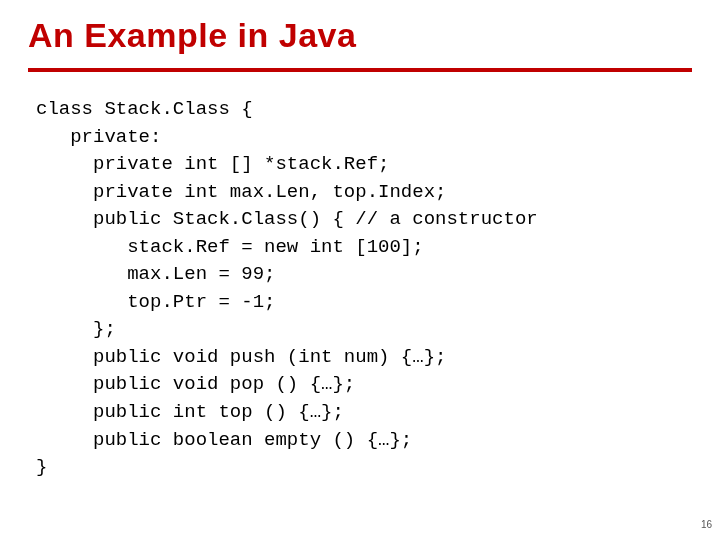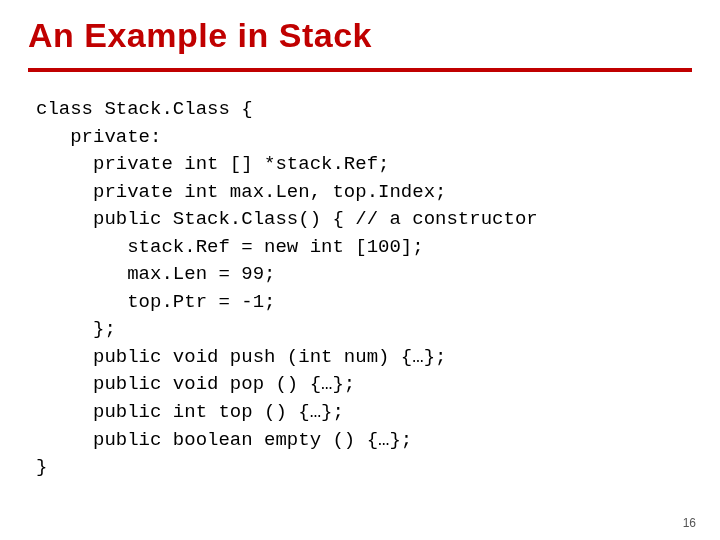--- a/index.html
+++ b/index.html
@@ -41,32 +41,32 @@
     top: 96px;
     right: 36px;
     font-family: Liberation Mono, monospace;
     font-size: 19px;
     line-height: 1.45;
     color: #000;
     white-space: pre;
   }
   .pagenum {
     position: absolute;
-    right: 24px;
+    right: 8px;
     bottom: 10px;
-    font-size: 12px;
+    font-size: 10px;
     color: #555;
     font-family: Arial, sans-serif;
   }
 </style>
 </head>
 <body>
 
 <div class="slide">
-  <div class="title">An Example in Stack</div>
+  <div class="title">An Example in Java</div>
   <div class="rule"></div>
   <div class="code">class Stack.Class {
    private:
      private int [] *stack.Ref;
      private int max.Len, top.Index;
      public Stack.Class() { // a constructor
         stack.Ref = new int [100];
         max.Len = 99;
         top.Ptr = -1;
      };

